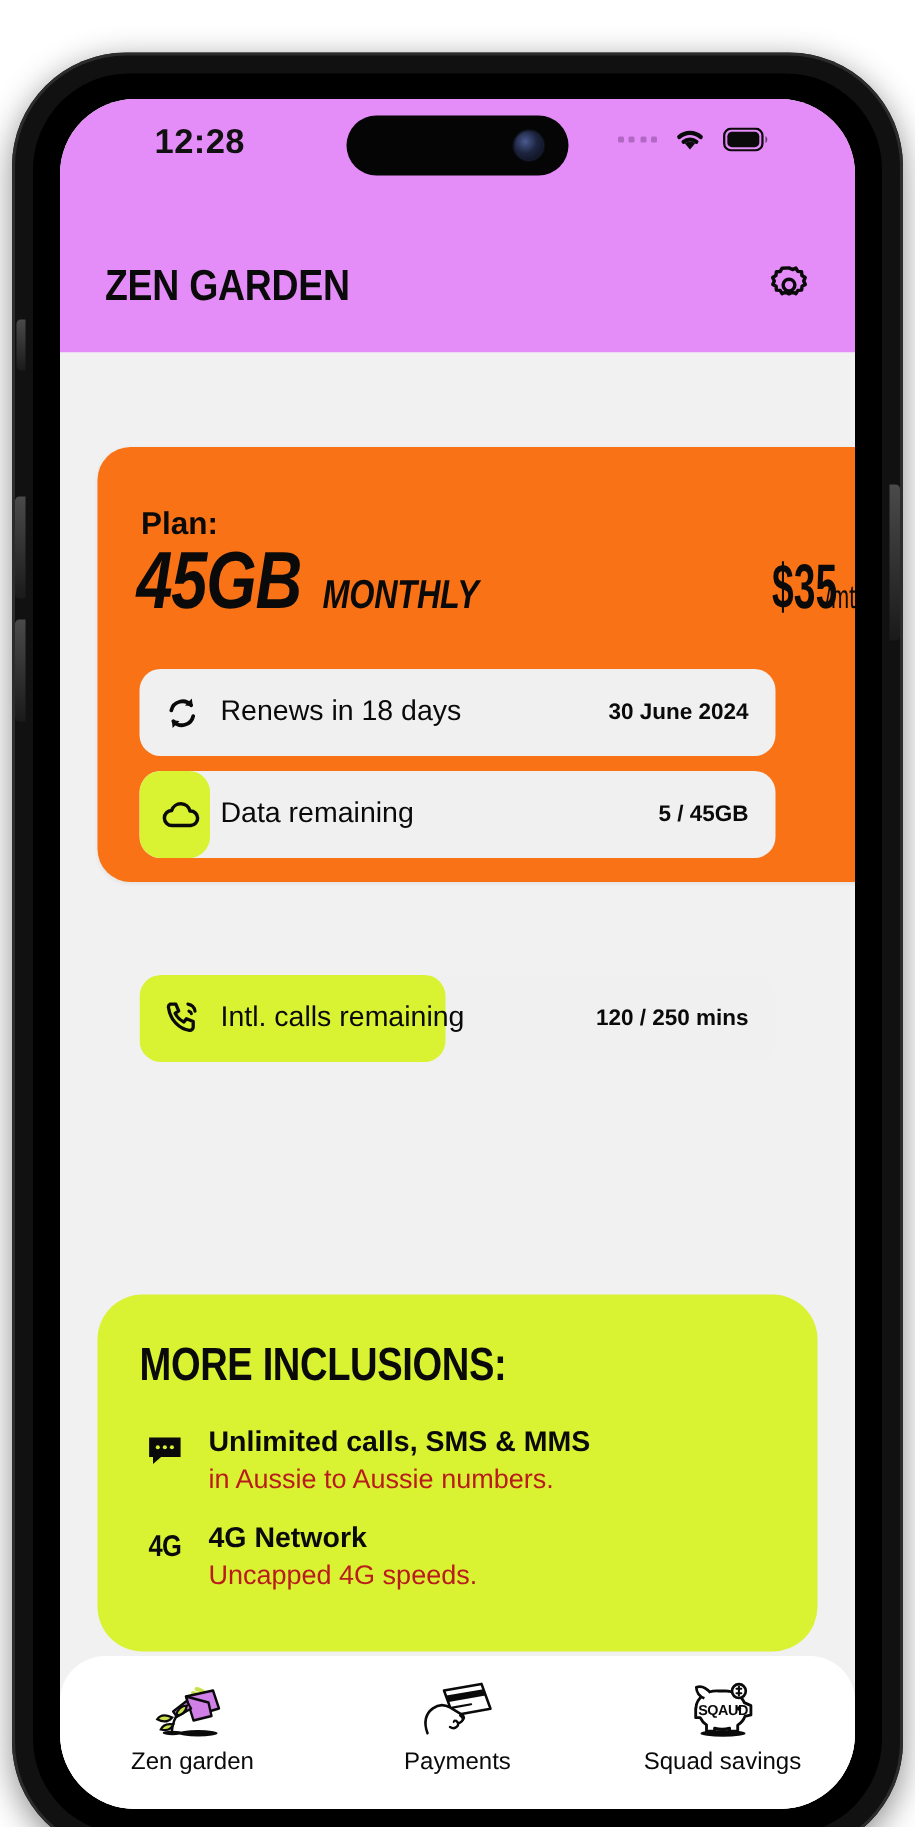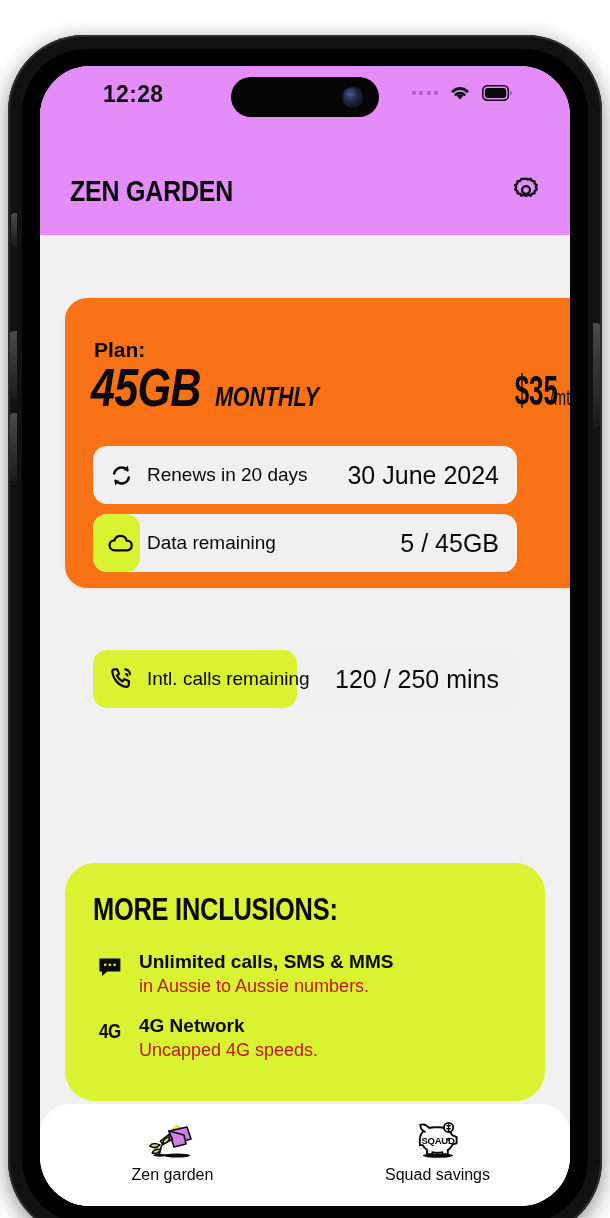--- a/index.html
+++ b/index.html
@@ -137,21 +137,21 @@
   .stat-icon{
     position:absolute; left:15px; top:50%; transform:translateY(-50%);
     width:26px; height:26px; display:flex; align-items:center; justify-content:center;
   }
   .stat-label{
     position:absolute; left:54px; top:50%; transform:translateY(-50%);
     font-size:19px; font-weight:500; color:#0a0a0a; white-space:nowrap;
   }
   .stat-value{
     position:absolute; right:18px; top:50%; transform:translateY(-50%);
-    font-size:25px; font-weight:400; color:#0a0a0a; white-space:nowrap;
+    font-size:15px; font-weight:700; color:#0a0a0a; white-space:nowrap;
   }
   #stat-row-renews{ top:148px; }
   #stat-row-data{ top:216px; }
   #stat-row-bank{ top:284px; }
   #stat-row-calls{ top:352px; }
 
   
   #inclusions-card{
     position:absolute; left:25px; top:628px; width:480px; height:238px;
     background:#d9f231; border-radius:30px;
@@ -271,21 +271,21 @@
         <div class="stat-row" id="stat-row-renews">
           <div class="stat-fill" style="width:0%"></div>
           <span class="stat-icon">
             <svg width="25" height="25" viewBox="0 0 25 25">
               <path d="M5.2 10.6 A7.6 7.6 0 0 1 18.4 7.2" fill="none" stroke="#0a0a0a" stroke-width="2.5" stroke-linecap="round"></path>
               <path d="M19.8 14.4 A7.6 7.6 0 0 1 6.6 17.8" fill="none" stroke="#0a0a0a" stroke-width="2.5" stroke-linecap="round"></path>
               <path d="M18.9 2.6 l.6 5.2 -5.2-.5 z" fill="#0a0a0a"></path>
               <path d="M6.1 22.4 l-.6-5.2 5.2.5 z" fill="#0a0a0a"></path>
             </svg>
           </span>
-          <span class="stat-label">Renews in 20 days</span>
+          <span class="stat-label">Renews in 18 days</span>
           <span class="stat-value">30 June 2024</span>
         </div>
 
         <div class="stat-row" id="stat-row-data">
           <div class="stat-fill" style="width:11%"></div>
           <span class="stat-icon">
             <svg width="27" height="22" viewBox="0 0 27 22">
               <path d="M7 18.6 a5.2 5.2 0 0 1 -.3 -10.4 A6.6 6.6 0 0 1 19.4 8.6 a5 5 0 0 1 .5 10z" fill="none" stroke="#0a0a0a" stroke-width="2.4" stroke-linejoin="round"></path>
             </svg>
           </span>
@@ -347,20 +347,33 @@
               <path d="M16.5 38.5 q1 -9 4.6 -12" fill="none" stroke="#0a0a0a" stroke-width="1.6" stroke-linecap="round"></path>
               <path d="M16.8 29 q-7 -3.4 -10 1.2 6.2 3.4 10 -1.2z" fill="#cde04e" stroke="#0a0a0a" stroke-width="1.5"></path>
               <path d="M17.6 33.6 q-6.4 -1.2 -8.4 3.4 6 1.8 8.4 -3.4z" fill="#cde04e" stroke="#0a0a0a" stroke-width="1.5"></path>
               <path d="M19.4 27.6 q1.6 -6.4 7.2 -6.6 -1 6.6 -7.2 6.6z" fill="#cde04e" stroke="#0a0a0a" stroke-width="1.5"></path>
               <ellipse cx="17" cy="39.3" rx="6.6" ry="1.5" fill="#0a0a0a"></ellipse>
             </svg>
           </span>
           <span class="nav-label">Zen garden</span>
         </div>
 
+        <div class="nav-item">
+          <span class="nav-icon">
+            <svg width="58" height="44" viewBox="0 0 58 44">
+              <path d="M20 11 l25 -4.4 6 16.6 -25 4.4z" fill="#ffffff" stroke="#0a0a0a" stroke-width="1.7" stroke-linejoin="round"></path>
+              <path d="M21.6 14.4 l24.6 -4.3 1.5 4.2 -24.6 4.3z" fill="#0a0a0a"></path>
+              <path d="M25.6 22.4 l12.5 -2.2" fill="none" stroke="#0a0a0a" stroke-width="1.4" stroke-linecap="round"></path>
+              <path d="M9 39.5 q-4 -11 3.6 -16.6 5.4 -4 11.4 -.6 l7.6 4.6 q3 1.9 .6 4.2 -2.2 2.1 -5.2 .2" fill="#ffffff" stroke="#0a0a0a" stroke-width="1.7" stroke-linejoin="round" stroke-linecap="round"></path>
+              <path d="M30.8 27.6 q3 2 .8 4.2 -2.2 2 -5 .2" fill="#ffffff" stroke="#0a0a0a" stroke-width="1.6" stroke-linecap="round"></path>
+              <path d="M28 31.2 q2.6 1.9 .6 3.9 -2 1.9 -4.6 .2" fill="#ffffff" stroke="#0a0a0a" stroke-width="1.6" stroke-linecap="round"></path>
+            </svg>
+          </span>
+          <span class="nav-label">Payments</span>
+        </div>
 
         <div class="nav-item">
           <span class="nav-icon">
             <svg width="58" height="44" viewBox="0 0 58 44">
               <ellipse cx="29" cy="39.6" rx="15" ry="2.2" fill="#0a0a0a"></ellipse>
               <path d="M11 22.5 a14 11.6 0 0 1 14.4 -11.2 h5 a14 11.6 0 0 1 12.8 7.8 l4.4 2 v6.2 l-4 1 a14 11.6 0 0 1 -4.8 5.8 v4 h-5.4 v-2 a18.6 18.6 0 0 1 -10 0 v2 h-5.4 v-4.2 a13 11 0 0 1 -4.2 -4.8 h-3v-6.2z" fill="#ffffff" stroke="#0a0a0a" stroke-width="1.9" stroke-linejoin="round"></path>
               <path d="M20.6 12.4 q-4.6 -5.4 -9.4 -3.6 .2 5.4 5.4 7.4" fill="#ffffff" stroke="#0a0a0a" stroke-width="1.8" stroke-linejoin="round"></path>
               <circle cx="39.6" cy="11.4" r="4.6" fill="#ffffff" stroke="#0a0a0a" stroke-width="1.8"></circle>
               <path d="M39.6 8.4 v6 M38 9.8 h3.2 M38 12.8 h3.2" stroke="#0a0a0a" stroke-width="1.4" stroke-linecap="round"></path>
               <circle cx="39.6" cy="23" r="1.5" fill="#0a0a0a"></circle>

